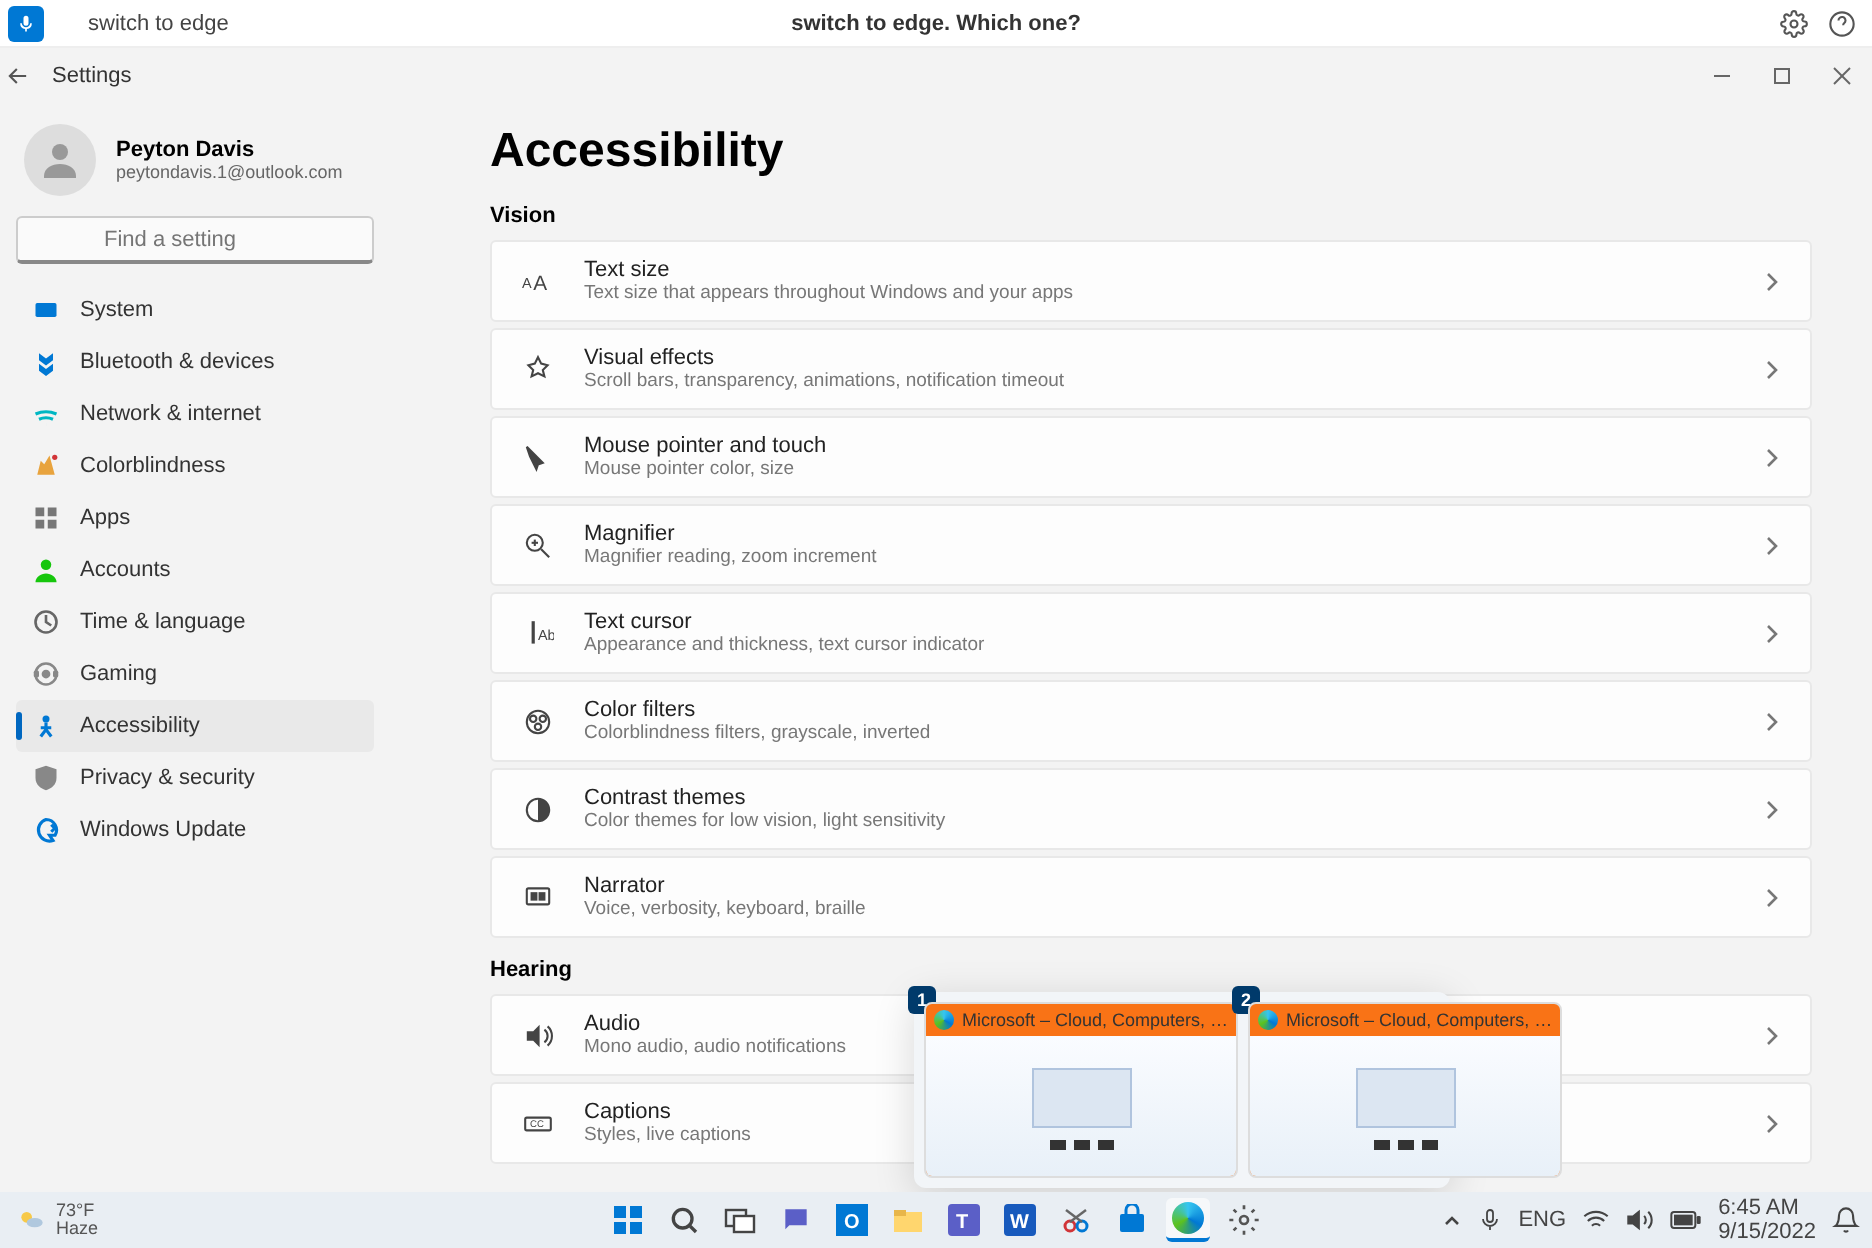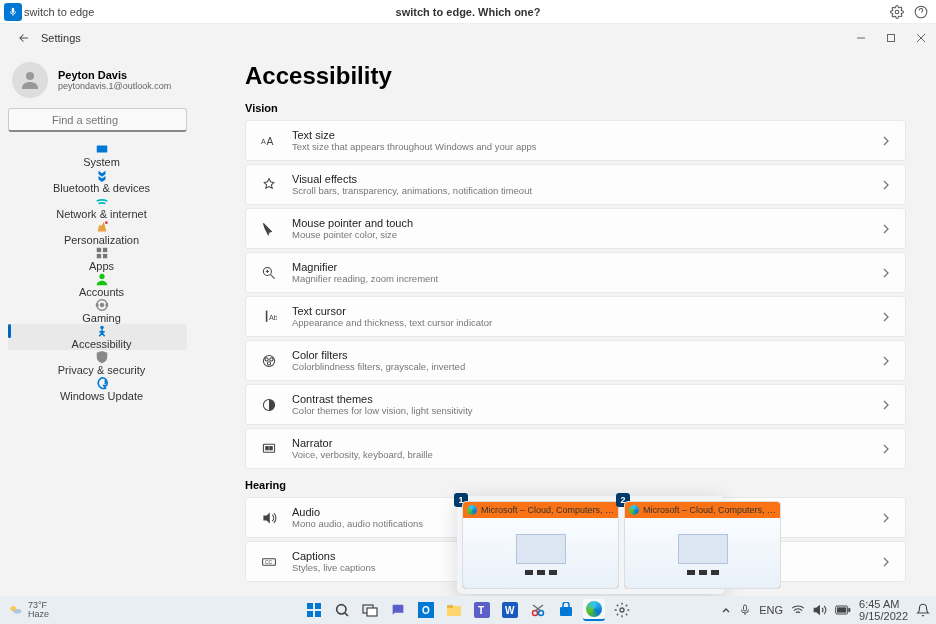--- a/index.html
+++ b/index.html
@@ -1,44 +1,44 @@
 <!DOCTYPE html>
 <html><head>
 <meta charset="utf-8">
 <style>
 * { margin: 0; padding: 0; box-sizing: border-box; font-family: 'Segoe UI', sans-serif; }
 body { width: 936px; height: 624px; background: #f3f3f3; overflow: hidden; position: relative; }
 
 .cortana-bar { height: 24px; background: #fff; display: flex; align-items: center; position: relative; border-bottom: 1px solid #eee; }
 .cortana-icon { width: 18px; height: 18px; background: #0078d4; border-radius: 3px; margin-left: 4px; display: flex; align-items: center; justify-content: center; }
 .mic-symbol { width: 10px; height: 10px; }
-.cortana-input { font-size: 11px; color: #444; margin-left: 2px; }
+.cortana-input { font-size: 11px; color: #444; margin-left: 22px; }
 .cortana-title { position: absolute; left: 50%; transform: translateX(-50%); font-size: 11px; font-weight: 600; color: #333; }
 .top-icons { position: absolute; right: 8px; display: flex; gap: 10px; align-items: center; }
 .top-icon { width: 14px; height: 14px; color: #555; }
 
-.header-bar { height: 28px; display: flex; align-items: center; position: relative; padding-left: 17px; }
+.header-bar { height: 28px; display: flex; align-items: center; position: relative; padding-left: 2px; }
 .back-arrow { width: 14px; height: 14px; color: #555; }
 .header-title { font-size: 11px; color: #333; margin-left: 10px; }
 .win-controls { position: absolute; right: 0; display: flex; }
 .win-btn { width: 30px; height: 28px; display: flex; align-items: center; justify-content: center; color: #666; font-size: 9px; }
 
 .content { display: flex; height: calc(100% - 52px - 28px); }
 .sidebar { width: 195px; padding: 10px 8px; }
 .profile { display: flex; align-items: center; margin-bottom: 10px; padding-left: 4px; }
 .avatar { width: 36px; height: 36px; background: #ddd; border-radius: 50%; display: flex; align-items: center; justify-content: center; }
 .profile-text { margin-left: 10px; }
 .profile-name { font-size: 11px; font-weight: 600; }
 .profile-email { font-size: 9px; color: #666; }
 
 .search-box { display: flex; align-items: center; background: #fafafa; border: 1px solid #ccc; border-bottom: 2px solid #888; border-radius: 3px; height: 24px; padding: 0 8px; margin-bottom: 10px; }
 .search-box input { border: none; outline: none; background: transparent; font-size: 11px; flex: 1; padding-left: 35px; }
 .search-box .si { width: 12px; height: 12px; color: #555; }
 
-.nav-item { display: flex; align-items: center; height: 26px; padding-left: 8px; border-radius: 3px; font-size: 11px; color: #333; cursor: pointer; flex-direction: column; }
+.nav-item { display: flex; align-items: center; height: 26px; padding-left: 8px; border-radius: 3px; font-size: 11px; color: #333; gap: 10px; cursor: pointer; }
 .nav-item.active { background: #e9e9e9; position: relative; }
 .nav-item.active::before { content: ''; position: absolute; left: 0; width: 3px; height: 14px; background: #0067c0; border-radius: 2px; }
 .nav-icon { width: 14px; height: 14px; display: flex; align-items: center; justify-content: center; }
 
 .main { flex: 1; padding: 10px 30px 10px 50px; overflow-y: auto; }
 .page-title { font-size: 24px; font-weight: 600; margin-bottom: 12px; }
 .section-label { font-size: 11px; font-weight: 600; margin-bottom: 6px; margin-top: 4px; }
 .tile { background: #fdfdfd; border: 1px solid #e8e8e8; border-radius: 3px; display: flex; align-items: center; padding: 8px 14px; margin-bottom: 3px; cursor: pointer; }
 .tile-icon { width: 18px; height: 18px; color: #444; margin-right: 14px; display:flex; align-items:center; justify-content:center; }
 .tile-text { flex: 1; }
@@ -164,41 +164,50 @@
           </span>
           <span>Network &amp; internet</span>
         </div>
         <div class="nav-item">
           <span class="nav-icon">
             <svg viewBox="0 0 16 16" width="14" height="14">
               <path d="M3 13l2-8 2 2 3-5 3 11H3z" fill="#e8a33d"></path>
               <circle cx="13" cy="3" r="1.5" fill="#d13438"></circle>
             </svg>
           </span>
-          <span>Personalization</span>
+          <span>Colorblindness</span>
         </div>
         <div class="nav-item">
           <span class="nav-icon">
             <svg viewBox="0 0 16 16" width="14" height="14">
               <rect x="2" y="2" width="5" height="5" fill="#777"></rect>
               <rect x="9" y="2" width="5" height="5" fill="#777"></rect>
               <rect x="2" y="9" width="5" height="5" fill="#777"></rect>
               <rect x="9" y="9" width="5" height="5" fill="#777"></rect>
             </svg>
           </span>
           <span>Apps</span>
         </div>
         <div class="nav-item">
           <span class="nav-icon">
             <svg viewBox="0 0 16 16" width="14" height="14">
               <circle cx="8" cy="5" r="3" fill="#16c60c"></circle>
               <path d="M2 15c0-3 3-5 6-5s6 2 6 5H2z" fill="#16c60c"></path>
             </svg>
           </span>
           <span>Accounts</span>
+        </div>
+        <div class="nav-item">
+          <span class="nav-icon">
+            <svg viewBox="0 0 16 16" width="14" height="14">
+              <circle cx="8" cy="8" r="6" fill="none" stroke="#666" stroke-width="1.5"></circle>
+              <path d="M8 4v4l3 2" fill="none" stroke="#666" stroke-width="1.5"></path>
+            </svg>
+          </span>
+          <span>Time &amp; language</span>
         </div>
         <div class="nav-item">
           <span class="nav-icon">
             <svg viewBox="0 0 16 16" width="14" height="14">
               <circle cx="8" cy="8" r="6" fill="none" stroke="#888" stroke-width="1.5"></circle>
               <circle cx="8" cy="8" r="2.5" fill="#888"></circle>
               <rect x="1" y="6" width="3" height="4" rx="1" fill="#888"></rect>
               <rect x="12" y="6" width="3" height="4" rx="1" fill="#888"></rect>
             </svg>
           </span>

